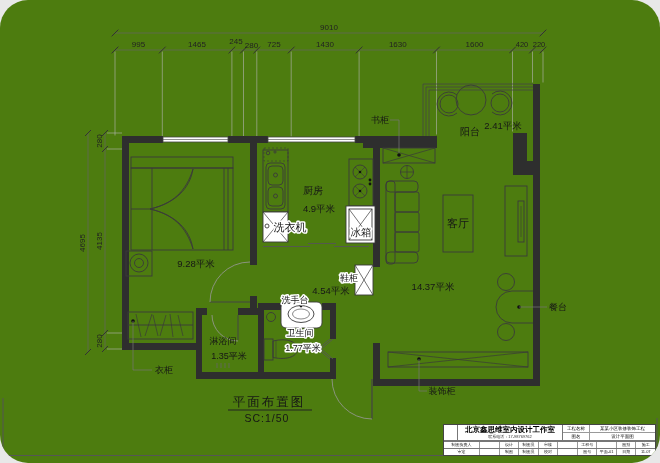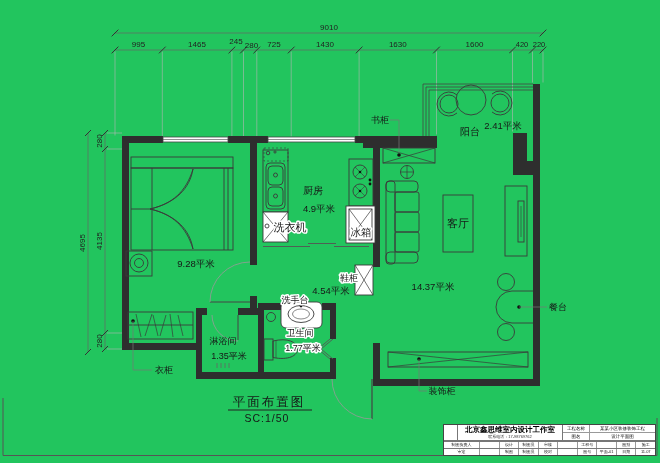--- a/index.html
+++ b/index.html
@@ -1,17 +1,17 @@
 <!DOCTYPE html>
 <html><head>
 <meta charset="utf-8">
 <style>
   html,body{margin:0;padding:0;background:#e8e8e8;}
-  .canvas{position:relative;width:660px;height:463px;background:#22c55e;overflow:hidden;
-          font-family:"Liberation Sans",sans-serif;}
+  .canvas{position:relative;width:660px;height:463px;background:#4d7c0f;overflow:hidden;
+          font-family:"Liberation Sans",sans-serif;border-radius:28px;}
   svg{position:absolute;left:0;top:0;}
   svg text{fill:#161616;font-family:"Liberation Sans",sans-serif;}
   .dim{font-size:8px;fill:#222;}
   .dimsm{font-size:7.5px;fill:#222;}
   .room{font-size:10px;}
   .area{font-size:9.5px;}
   .lbl{font-size:9px;}
   .big{font-size:11px;}
   .halo{paint-order:stroke;stroke:#fff;stroke-width:3px;stroke-linejoin:round;}
   .ttl{font-size:12.5px;letter-spacing:2px;}

